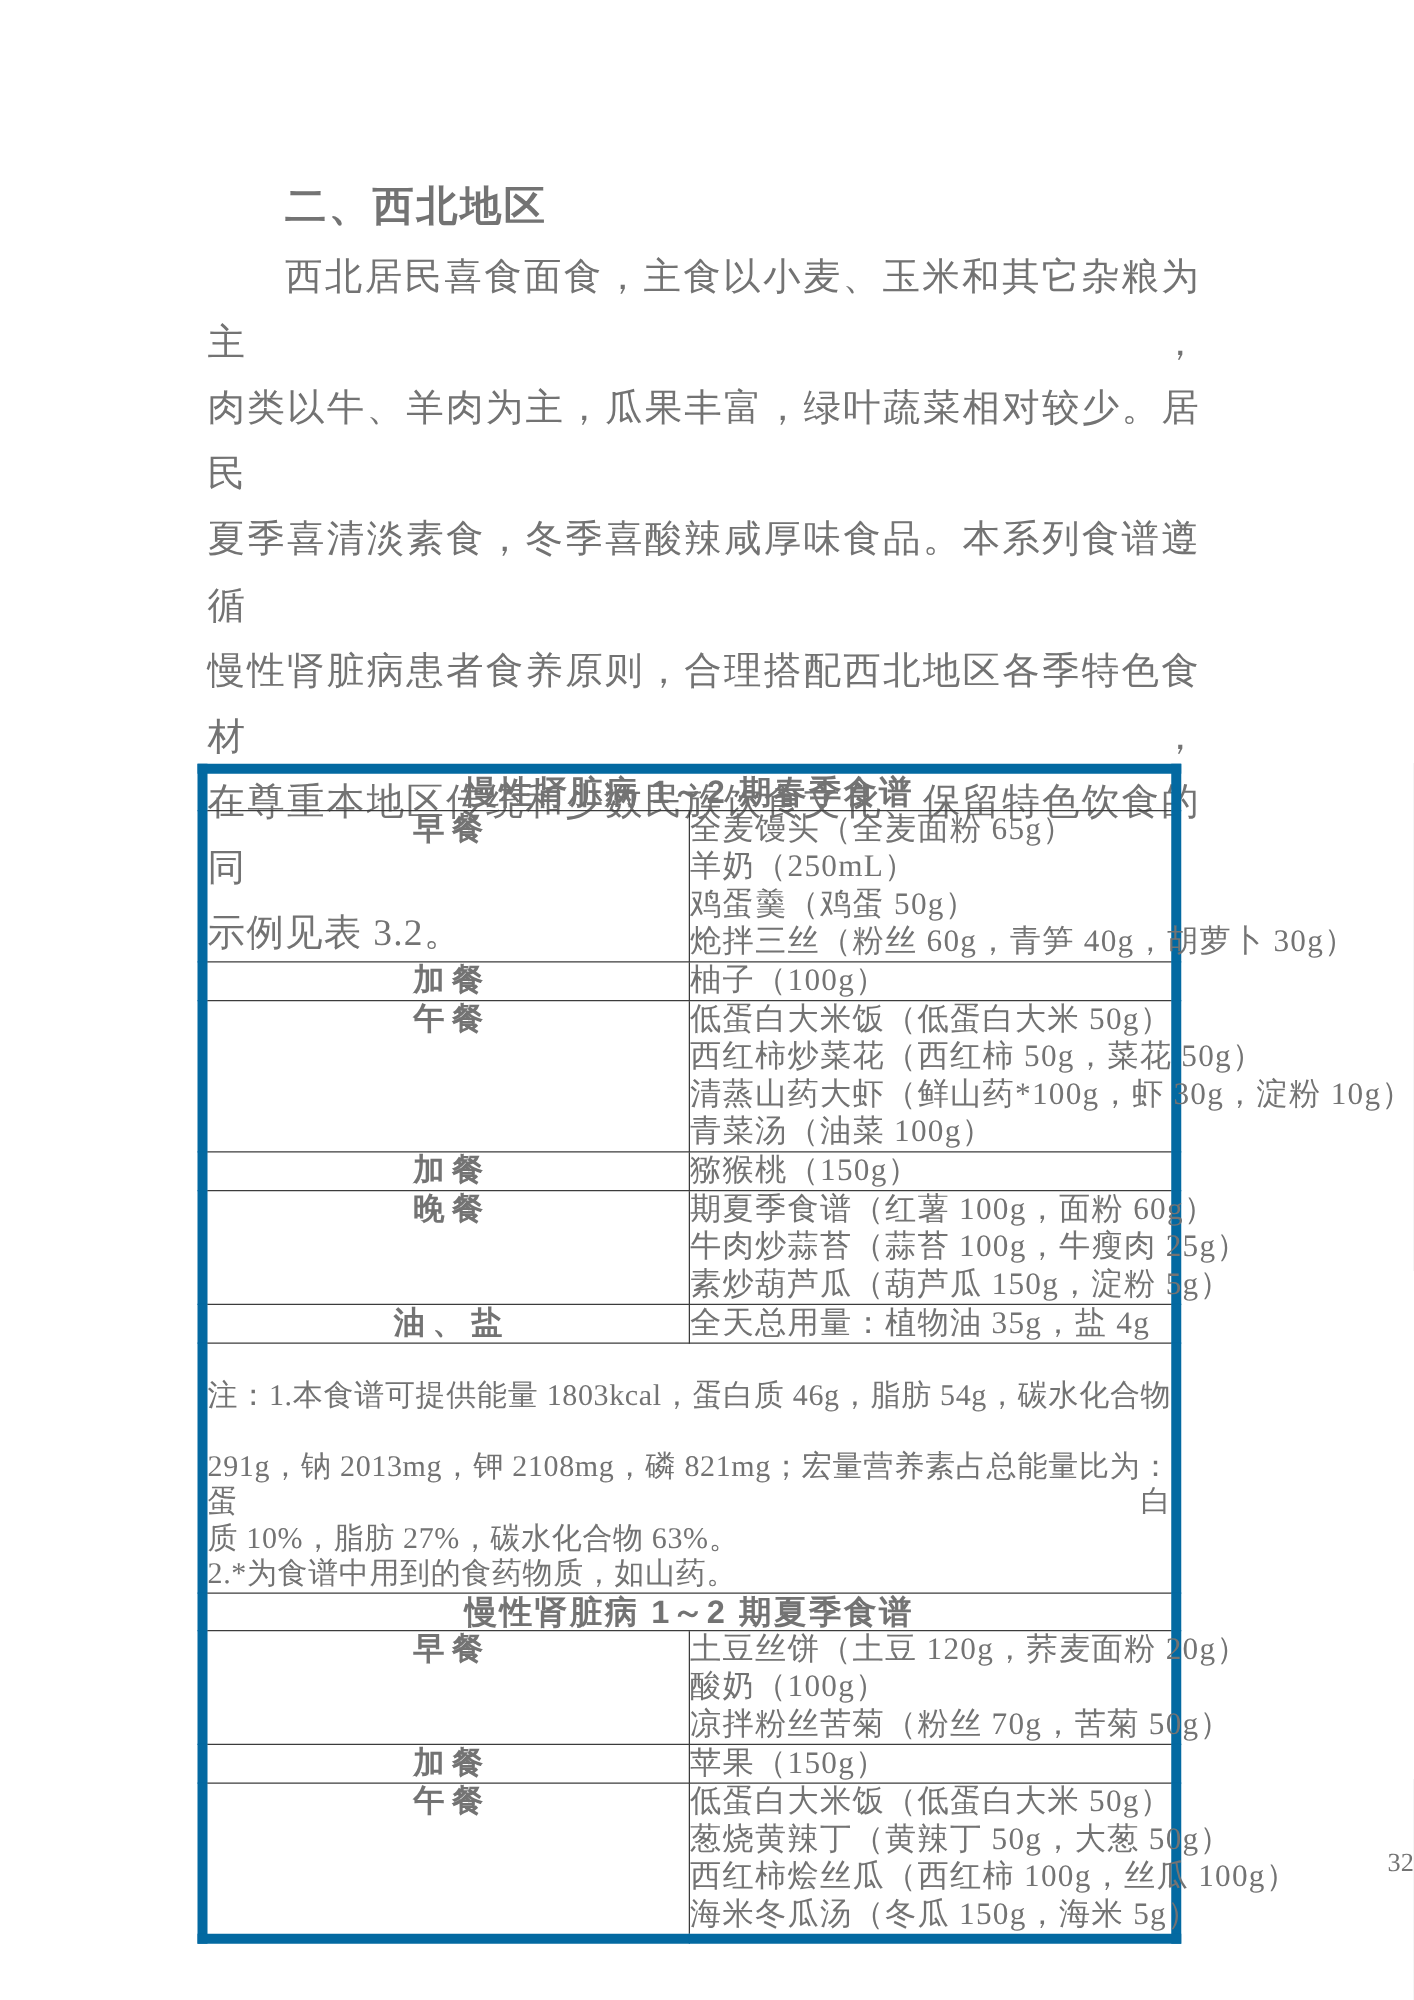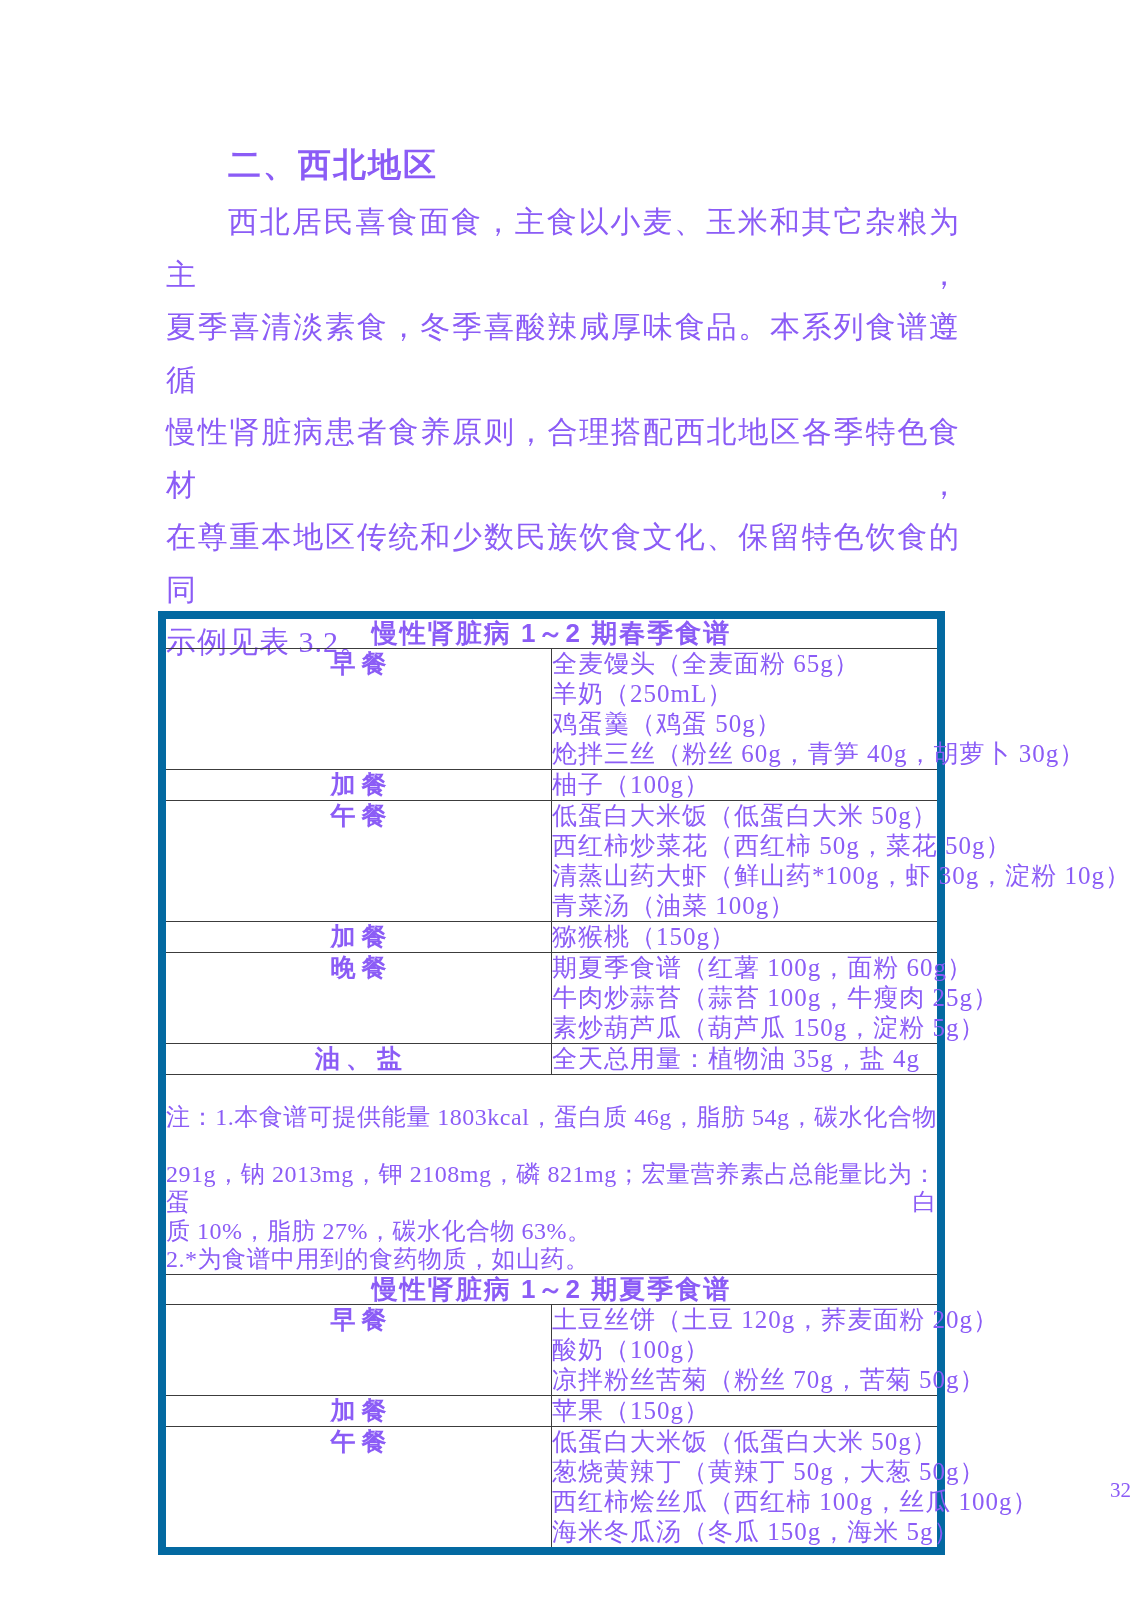--- a/index.html
+++ b/index.html
@@ -3,21 +3,21 @@
 <meta charset="utf-8">
 <style>
   html, body { margin: 0; padding: 0; background: #e8e8e8; }
   .page {
     position: relative;
     width: 1131px;
     height: 1600px;
     margin: 0 auto;
     background: #ffffff;
     font-family: "Liberation Serif", "DejaVu Serif", serif;
-    color: #8b5cf6;
+    color: #737373;
     overflow: hidden;
   }
   .heading {
     position: absolute;
     left: 228px;
     top: 143px;
     font-family: "Liberation Sans", "DejaVu Sans", sans-serif;
     font-weight: 700;
     font-size: 33px;
     letter-spacing: 2px;
@@ -98,20 +98,21 @@
     font-size: 21px;
   }
 </style>
 </head>
 <body>
 
 <div class="page">
   <div class="heading">二、西北地区</div>
   <div class="paragraph" id="paragraph">
       <div class="para-line jfull indent">西北居民喜食面食，主食以小麦、玉米和其它杂粮为主，</div>
+      <div class="para-line jfull">肉类以牛、羊肉为主，瓜果丰富，绿叶蔬菜相对较少。居民</div>
       <div class="para-line jfull">夏季喜清淡素食，冬季喜酸辣咸厚味食品。本系列食谱遵循</div>
       <div class="para-line jfull">慢性肾脏病患者食养原则，合理搭配西北地区各季特色食材，</div>
       <div class="para-line jfull">在尊重本地区传统和少数民族饮食文化、保留特色饮食的同</div>
       <div class="para-line">示例见表 3.2。</div>
     </div>
   <table class="menu-table">
     <tbody id="table-body">
         <tr>
           <th class="season-header" colspan="2">慢性肾脏病 1～2 期春季食谱</th>
         </tr>

